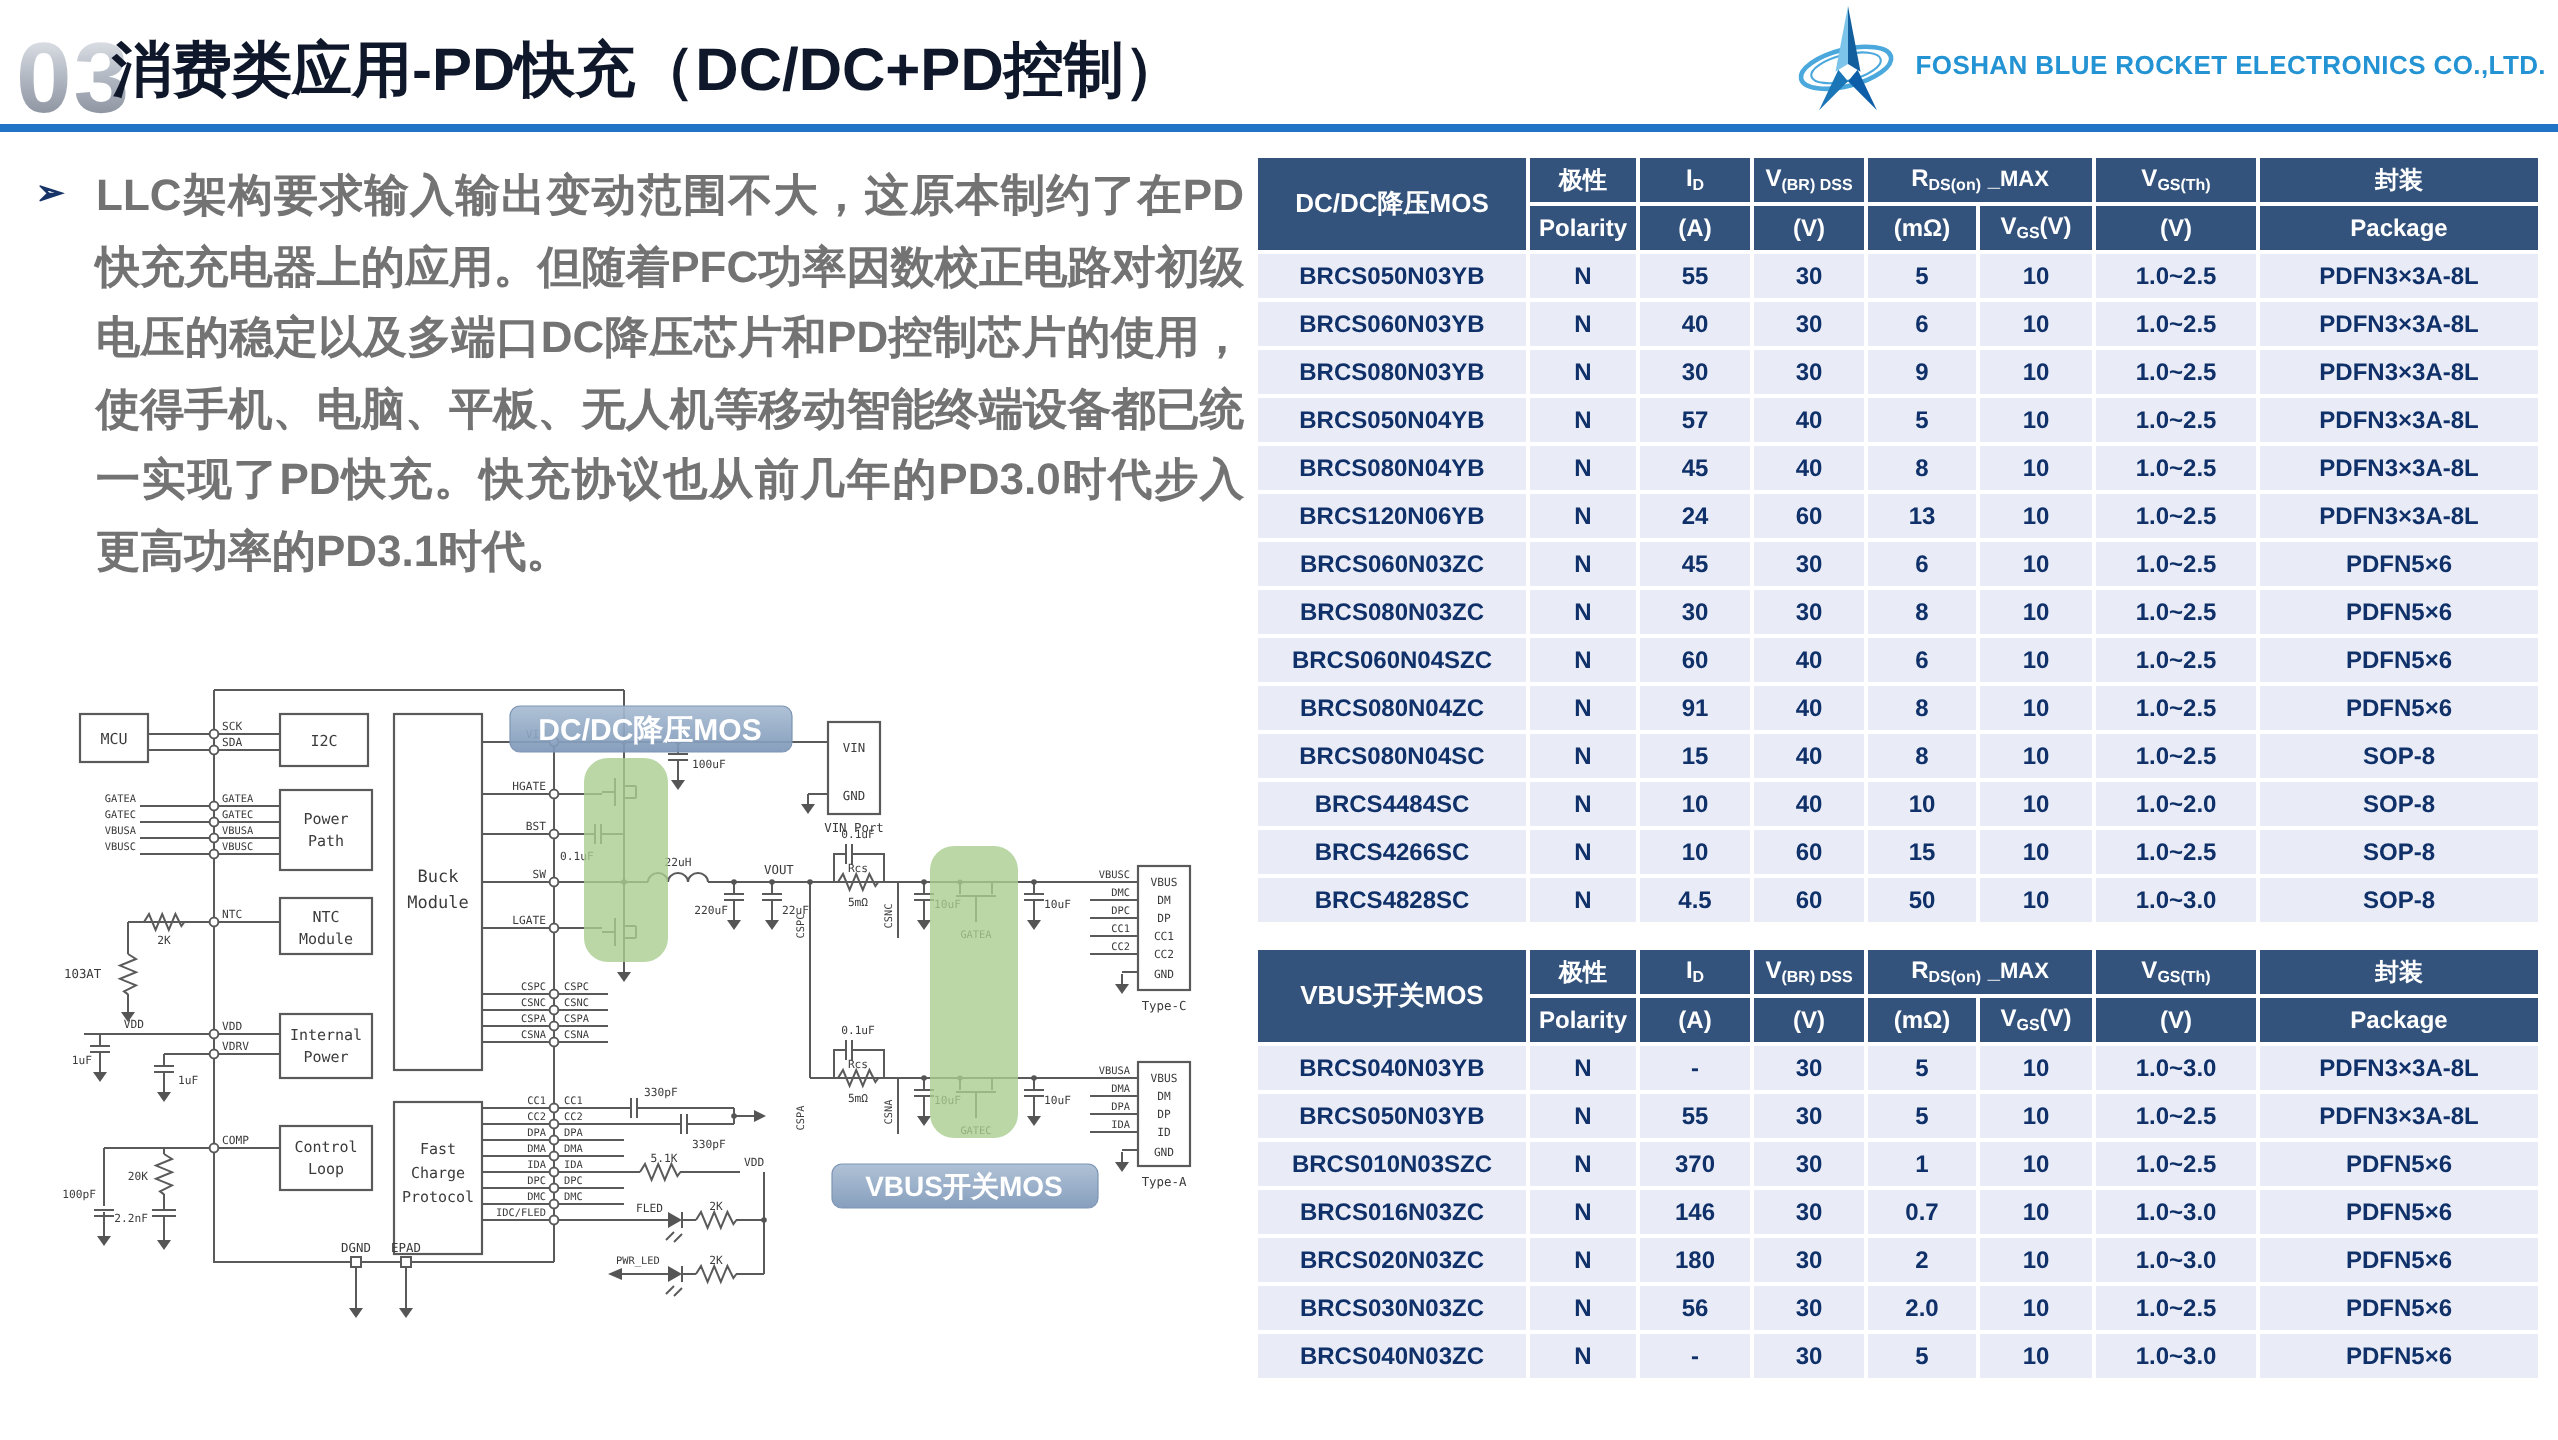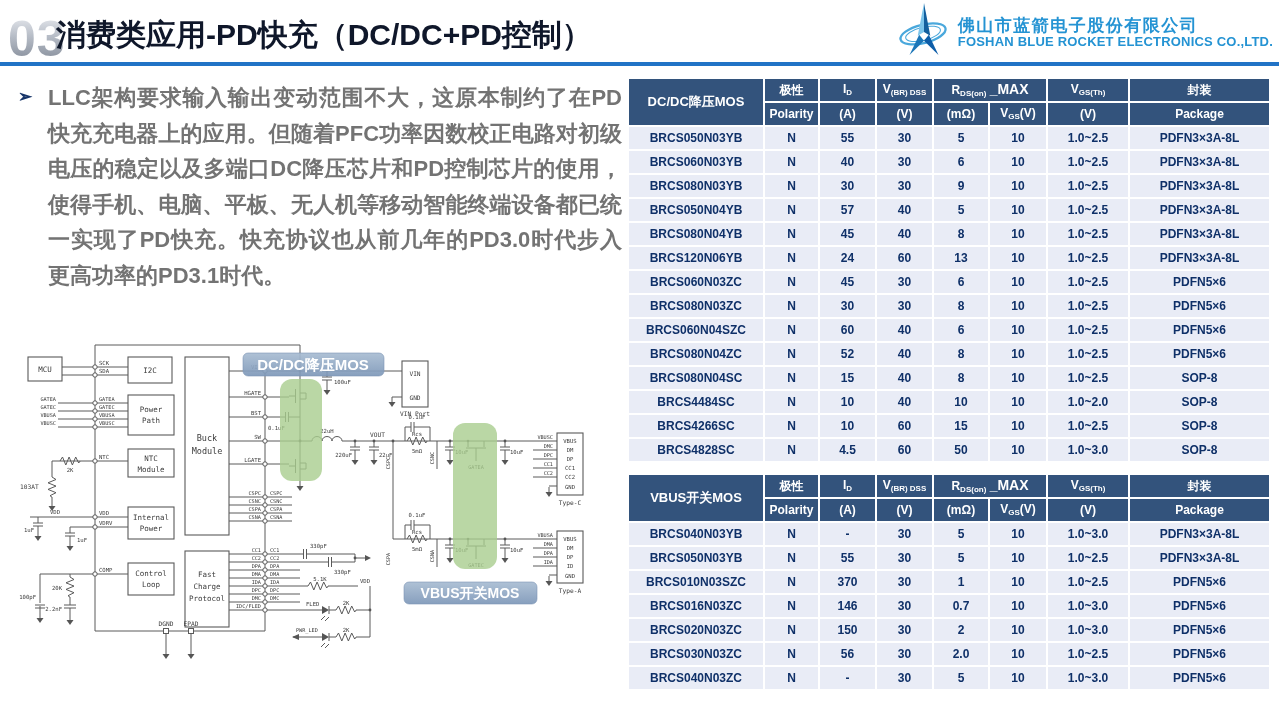--- a/index.html
+++ b/index.html
@@ -23,23 +23,23 @@
   
   .tables{position:absolute;left:627px;top:77px;width:644px;}
   table{width:644px;border-collapse:separate;border-spacing:2px;table-layout:fixed;}
   #vbus-table{margin-top:10px;}
   th{background:#33537c;color:#fff;font-size:12px;font-weight:bold;height:22px;padding:0;
      line-height:1.05;text-align:center;}
   th.ttl{font-size:13px;}
   td{background:#e9ecf6;color:#0f3068;font-size:12px;font-weight:bold;text-align:center;
      height:22px;padding:0;overflow:hidden;white-space:nowrap;}
   .sb{font-size:8px;vertical-align:-2px;}
-  .tl{font-size:14px;}
+  .tl{font-size:11px;}
   
-  .diagram{position:absolute;left:0;top:331px;width:612px;height:386px;}
+  .diagram{position:absolute;left:12px;top:331px;width:612px;height:386px;}
   svg text{font-family:"DejaVu Sans Mono",monospace;fill:#3b3b3b;}
   .bx{fill:#fff;stroke:#5a5a5a;stroke-width:1.1;}
   .w{stroke:#5a5a5a;stroke-width:1;fill:none;}
   .pin{fill:#fff;stroke:#5a5a5a;stroke-width:1;}
   .dot{fill:#555;}
   .t5{font-size:5.2px;}.t55{font-size:5.6px;}.t6{font-size:6.2px;}.t7{font-size:7.5px;}.t8{font-size:8.5px;}
   .tm{text-anchor:middle;}.te{text-anchor:end;}
   .gr{fill:#a9cd8e;fill-opacity:.8;}
   .badge{fill:url(#bg1);fill-opacity:.92;stroke:#7d95b5;stroke-width:.6;}
   .bt{fill:#fff;font-family:"Liberation Sans",sans-serif;font-weight:bold;}
@@ -54,21 +54,20 @@
     <svg viewBox="0 0 56 60" width="54" height="58">
       <ellipse cx="27" cy="33" rx="24" ry="9.5" fill="none" stroke="#4aa8dc" stroke-width="2.4" transform="rotate(-14 27 33)"></ellipse>
       <ellipse cx="27" cy="33" rx="18.5" ry="6.8" fill="none" stroke="#4aa8dc" stroke-width="1.1" transform="rotate(-14 27 33)"></ellipse>
       <path d="M28,1 L28,31 L21.5,35 Z" fill="#7cc4ea"></path>
       <path d="M28,1 L34.5,35 L28,31 Z" fill="#135f9e"></path>
       <path d="M23,34 L13,55 L28,40 Z" fill="#1b76b8"></path>
       <path d="M33,34 L43,55 L28,40 Z" fill="#0d5da8"></path>
     </svg>
   </span>
   <span class="logo-txt">
-    <span class="logo-cn">佛山市蓝箭电子股份有限公司</span>
     <span class="logo-en">FOSHAN BLUE ROCKET ELECTRONICS CO.,LTD.</span>
   </span>
 </div>
 <div class="rule"></div>
 
 <div class="intro">
   <span class="bullet">➢</span>
   <p>LLC架构要求输入输出变动范围不大，这原本制约了在PD快充充电器上的应用。但随着PFC功率因数校正电路对初级电压的稳定以及多端口DC降压芯片和PD控制芯片的使用，使得手机、电脑、平板、无人机等移动智能终端设备都已统一实现了PD快充。快充协议也从前几年的PD3.0时代步入更高功率的PD3.1时代。</p>
 </div>
 
@@ -191,21 +190,21 @@
           <td>60</td>
           <td>40</td>
           <td>6</td>
           <td>10</td>
           <td>1.0~2.5</td>
           <td>PDFN5×6</td>
         </tr>
         <tr>
           <td class="part">BRCS080N04ZC</td>
           <td>N</td>
-          <td>52</td>
+          <td>91</td>
           <td>40</td>
           <td>8</td>
           <td>10</td>
           <td>1.0~2.5</td>
           <td>PDFN5×6</td>
         </tr>
         <tr>
           <td class="part">BRCS080N04SC</td>
           <td>N</td>
           <td>15</td>
@@ -316,21 +315,21 @@
           <td>146</td>
           <td>30</td>
           <td>0.7</td>
           <td>10</td>
           <td>1.0~3.0</td>
           <td>PDFN5×6</td>
         </tr>
         <tr>
           <td class="part">BRCS020N03ZC</td>
           <td>N</td>
-          <td>150</td>
+          <td>180</td>
           <td>30</td>
           <td>2</td>
           <td>10</td>
           <td>1.0~3.0</td>
           <td>PDFN5×6</td>
         </tr>
         <tr>
           <td class="part">BRCS030N03ZC</td>
           <td>N</td>
           <td>56</td>

